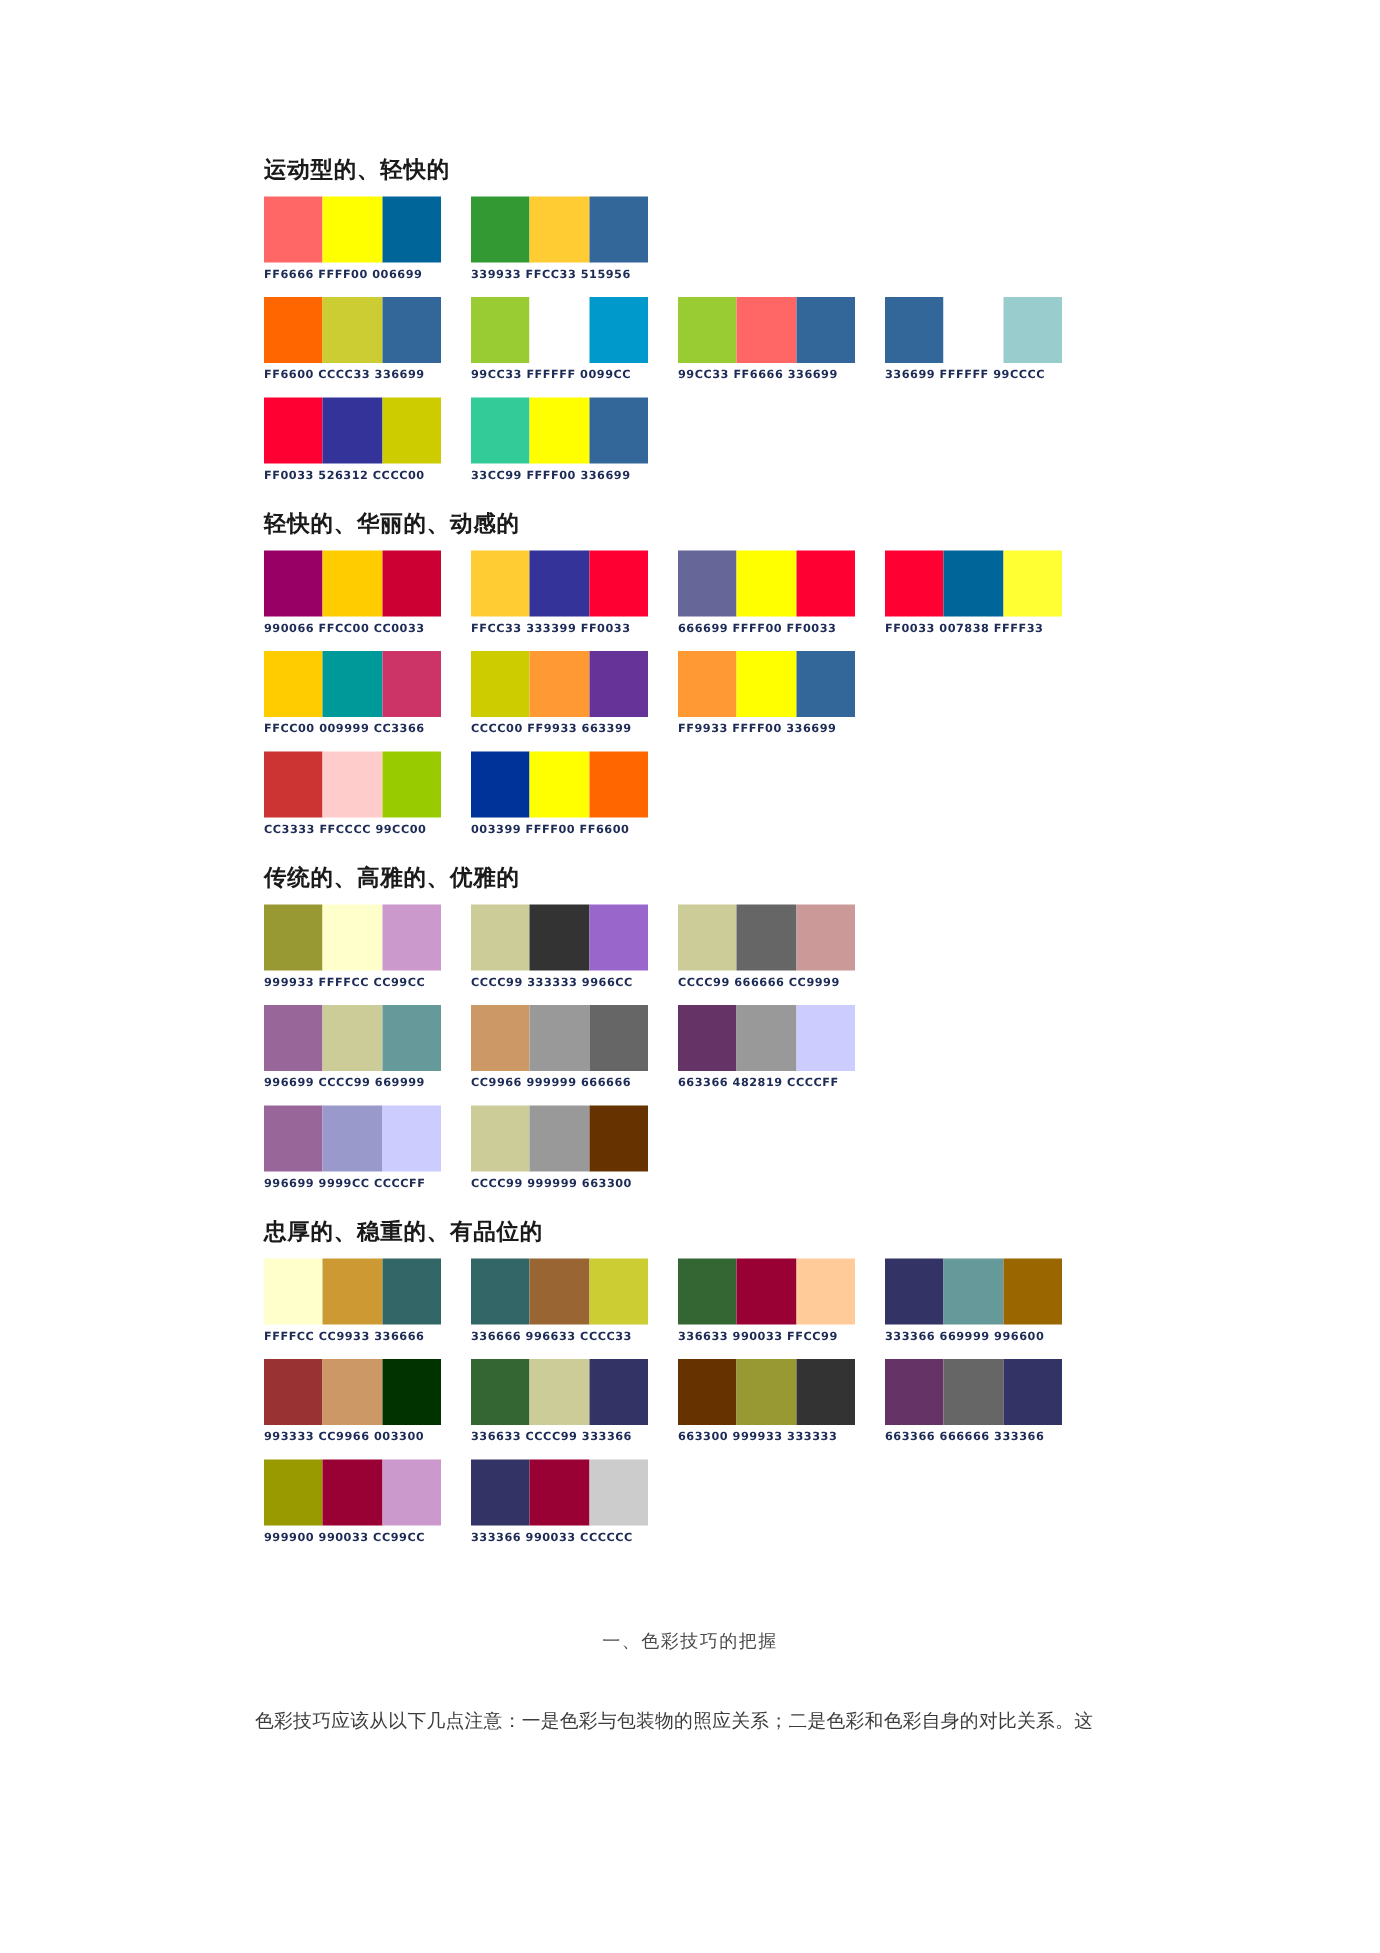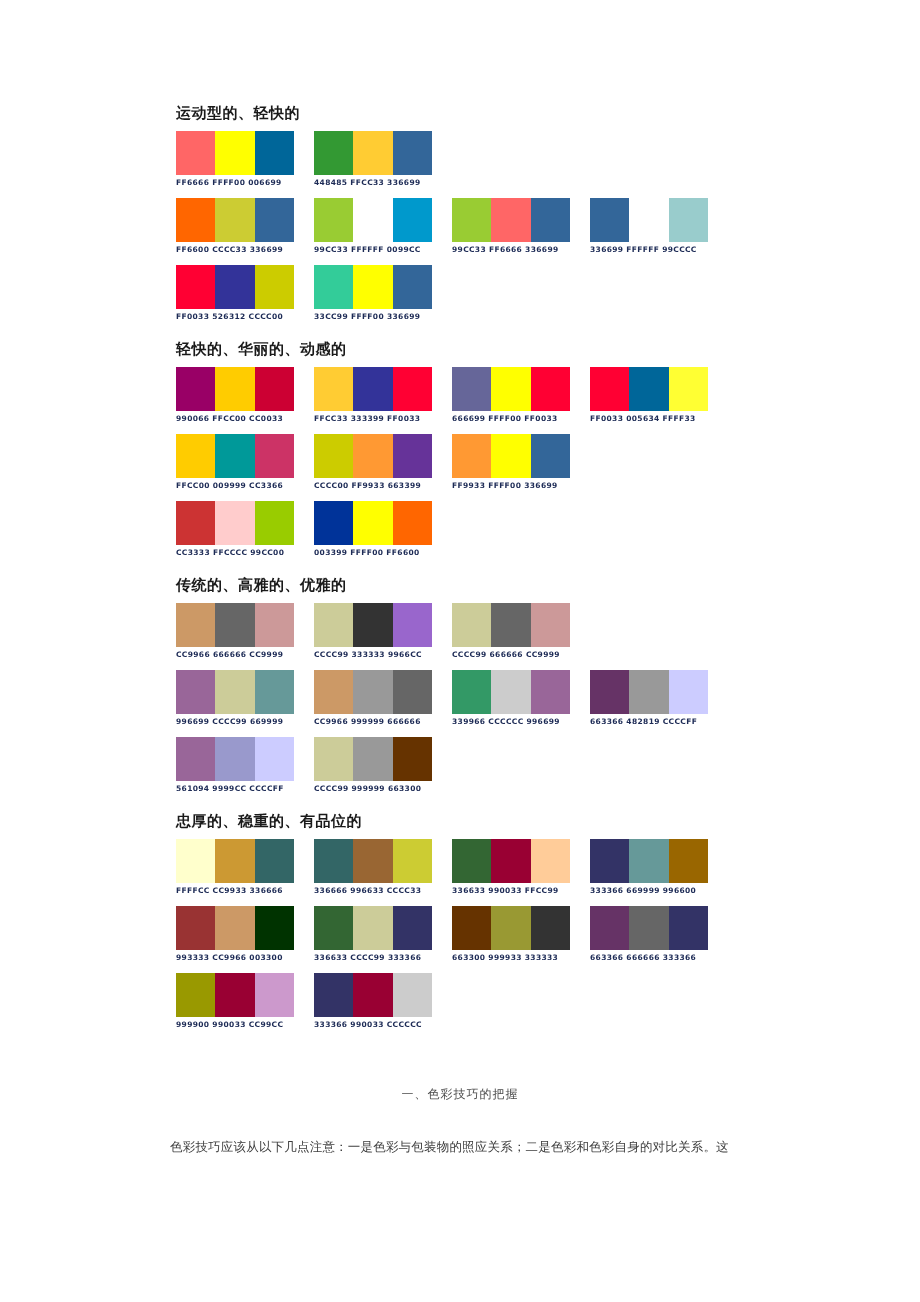--- a/index.html
+++ b/index.html
@@ -114,21 +114,21 @@
               <div class="chip" style="background: rgb(0, 102, 153);"></div>
             </div>
             <div class="hexes">FF6666 FFFF00 006699</div>
           </div>
           <div class="swatch-group">
             <div class="chips">
               <div class="chip" style="background: rgb(51, 153, 51);"></div>
               <div class="chip" style="background: rgb(255, 204, 51);"></div>
               <div class="chip" style="background: rgb(51, 102, 153);"></div>
             </div>
-            <div class="hexes">448485 FFCC33 336699</div>
+            <div class="hexes">339933 FFCC33 515956</div>
           </div>
         </div>
         <div class="swatch-row">
           <div class="swatch-group">
             <div class="chips">
               <div class="chip" style="background: rgb(255, 102, 0);"></div>
               <div class="chip" style="background: rgb(204, 204, 51);"></div>
               <div class="chip" style="background: rgb(51, 102, 153);"></div>
             </div>
             <div class="hexes">FF6600 CCCC33 336699</div>
@@ -211,21 +211,21 @@
               <div class="chip" style="background: rgb(255, 0, 51);"></div>
             </div>
             <div class="hexes">666699 FFFF00 FF0033</div>
           </div>
           <div class="swatch-group">
             <div class="chips">
               <div class="chip" style="background: rgb(255, 0, 51);"></div>
               <div class="chip" style="background: rgb(0, 102, 153);"></div>
               <div class="chip" style="background: rgb(255, 255, 51);"></div>
             </div>
-            <div class="hexes">FF0033 005634 FFFF33</div>
+            <div class="hexes">FF0033 007838 FFFF33</div>
           </div>
         </div>
         <div class="swatch-row">
           <div class="swatch-group">
             <div class="chips">
               <div class="chip" style="background: rgb(255, 204, 0);"></div>
               <div class="chip" style="background: rgb(0, 153, 153);"></div>
               <div class="chip" style="background: rgb(204, 51, 102);"></div>
             </div>
             <div class="hexes">FFCC00 009999 CC3366</div>
@@ -272,25 +272,25 @@
             <div class="chips"></div>
             <div class="hexes"></div>
           </div>
         </div>
       </div>
       <div class="section">
         <div class="section-heading">传统的、高雅的、优雅的</div>
         <div class="swatch-row">
           <div class="swatch-group">
             <div class="chips">
-              <div class="chip" style="background: rgb(204, 153, 102);"></div>
-              <div class="chip" style="background: rgb(102, 102, 102);"></div>
-              <div class="chip" style="background: rgb(204, 153, 153);"></div>
-            </div>
-            <div class="hexes">CC9966 666666 CC9999</div>
+              <div class="chip" style="background: rgb(153, 153, 51);"></div>
+              <div class="chip" style="background: rgb(255, 255, 204);"></div>
+              <div class="chip" style="background: rgb(204, 153, 204);"></div>
+            </div>
+            <div class="hexes">999933 FFFFCC CC99CC</div>
           </div>
           <div class="swatch-group">
             <div class="chips">
               <div class="chip" style="background: rgb(204, 204, 153);"></div>
               <div class="chip" style="background: rgb(51, 51, 51);"></div>
               <div class="chip" style="background: rgb(153, 102, 204);"></div>
             </div>
             <div class="hexes">CCCC99 333333 9966CC</div>
           </div>
           <div class="swatch-group">
@@ -314,43 +314,35 @@
           <div class="swatch-group">
             <div class="chips">
               <div class="chip" style="background: rgb(204, 153, 102);"></div>
               <div class="chip" style="background: rgb(153, 153, 153);"></div>
               <div class="chip" style="background: rgb(102, 102, 102);"></div>
             </div>
             <div class="hexes">CC9966 999999 666666</div>
           </div>
           <div class="swatch-group">
             <div class="chips">
-              <div class="chip" style="background: rgb(51, 153, 102);"></div>
-              <div class="chip" style="background: rgb(204, 204, 204);"></div>
-              <div class="chip" style="background: rgb(153, 102, 153);"></div>
-            </div>
-            <div class="hexes">339966 CCCCCC 996699</div>
-          </div>
-          <div class="swatch-group">
-            <div class="chips">
               <div class="chip" style="background: rgb(102, 51, 102);"></div>
               <div class="chip" style="background: rgb(153, 153, 153);"></div>
               <div class="chip" style="background: rgb(204, 204, 255);"></div>
             </div>
             <div class="hexes">663366 482819 CCCCFF</div>
           </div>
         </div>
         <div class="swatch-row">
           <div class="swatch-group">
             <div class="chips">
               <div class="chip" style="background: rgb(153, 102, 153);"></div>
               <div class="chip" style="background: rgb(153, 153, 204);"></div>
               <div class="chip" style="background: rgb(204, 204, 255);"></div>
             </div>
-            <div class="hexes">561094 9999CC CCCCFF</div>
+            <div class="hexes">996699 9999CC CCCCFF</div>
           </div>
           <div class="swatch-group">
             <div class="chips">
               <div class="chip" style="background: rgb(204, 204, 153);"></div>
               <div class="chip" style="background: rgb(153, 153, 153);"></div>
               <div class="chip" style="background: rgb(102, 51, 0);"></div>
             </div>
             <div class="hexes">CCCC99 999999 663300</div>
           </div>
           <div class="swatch-group empty">

